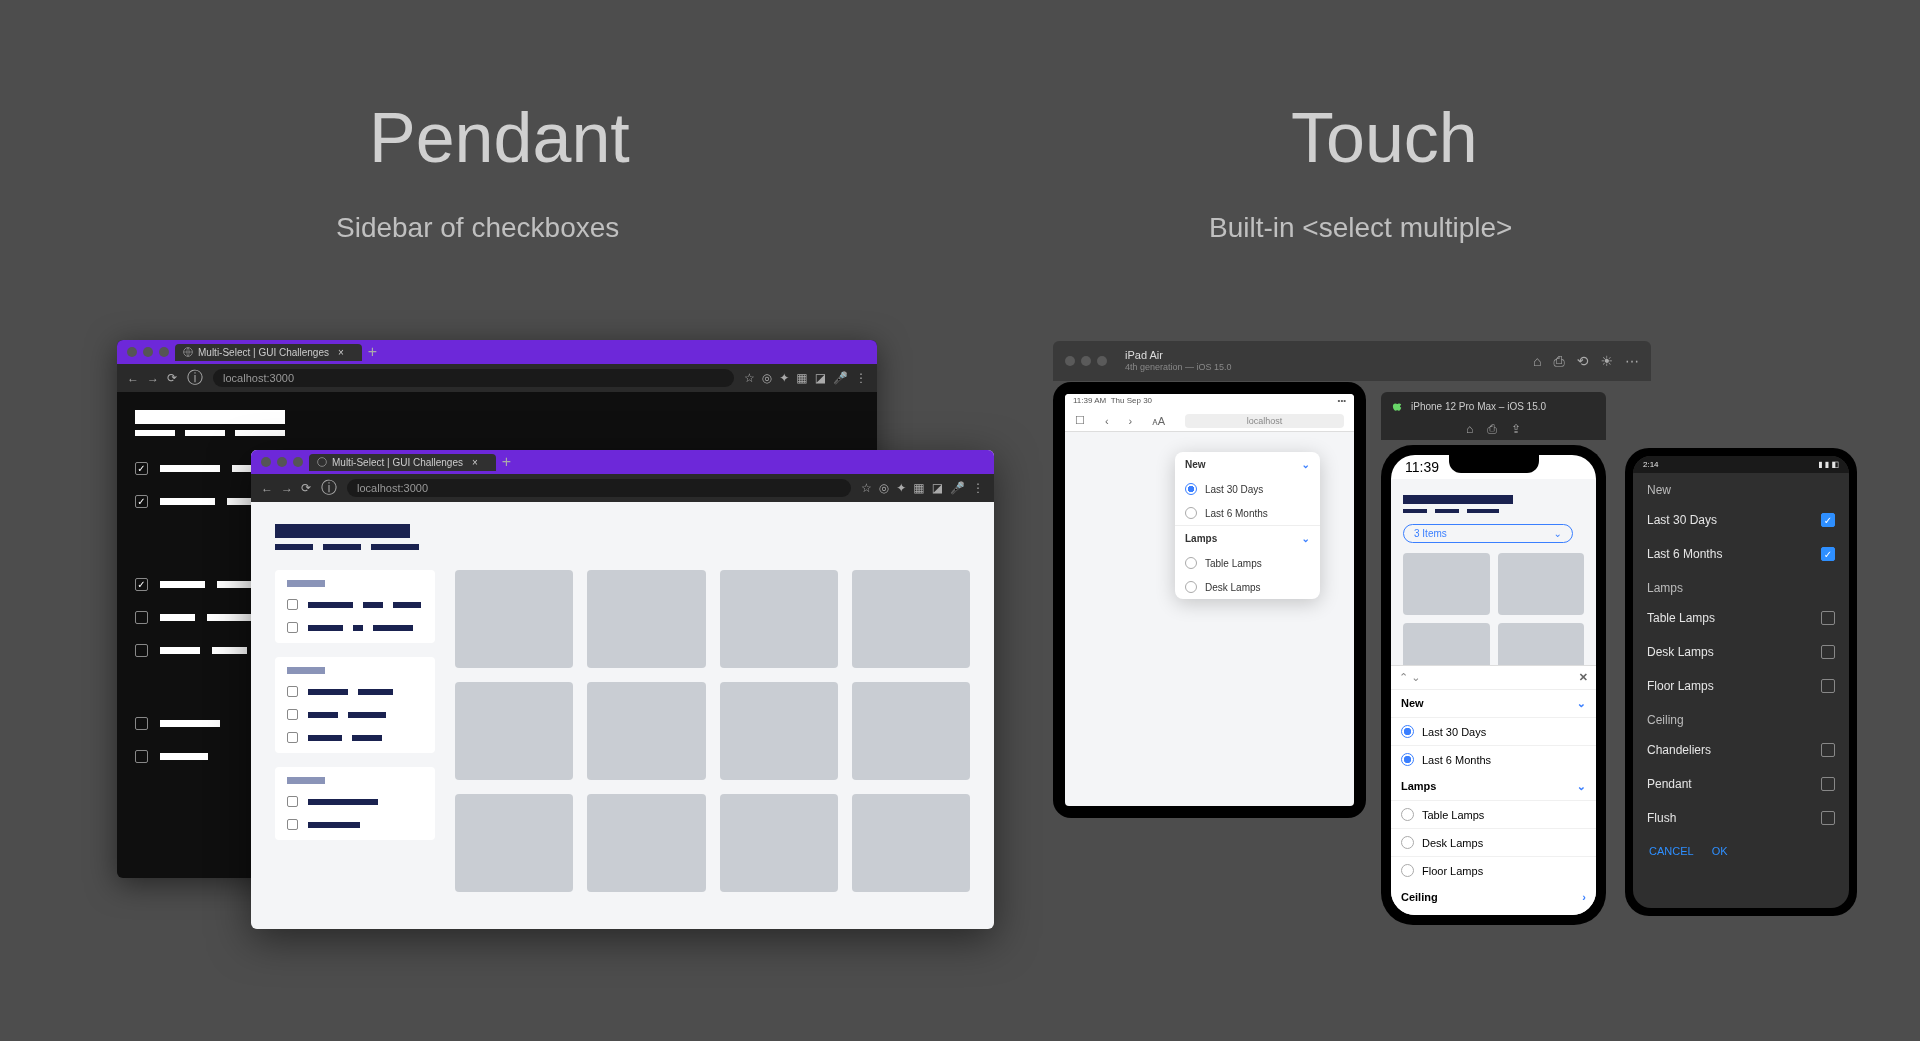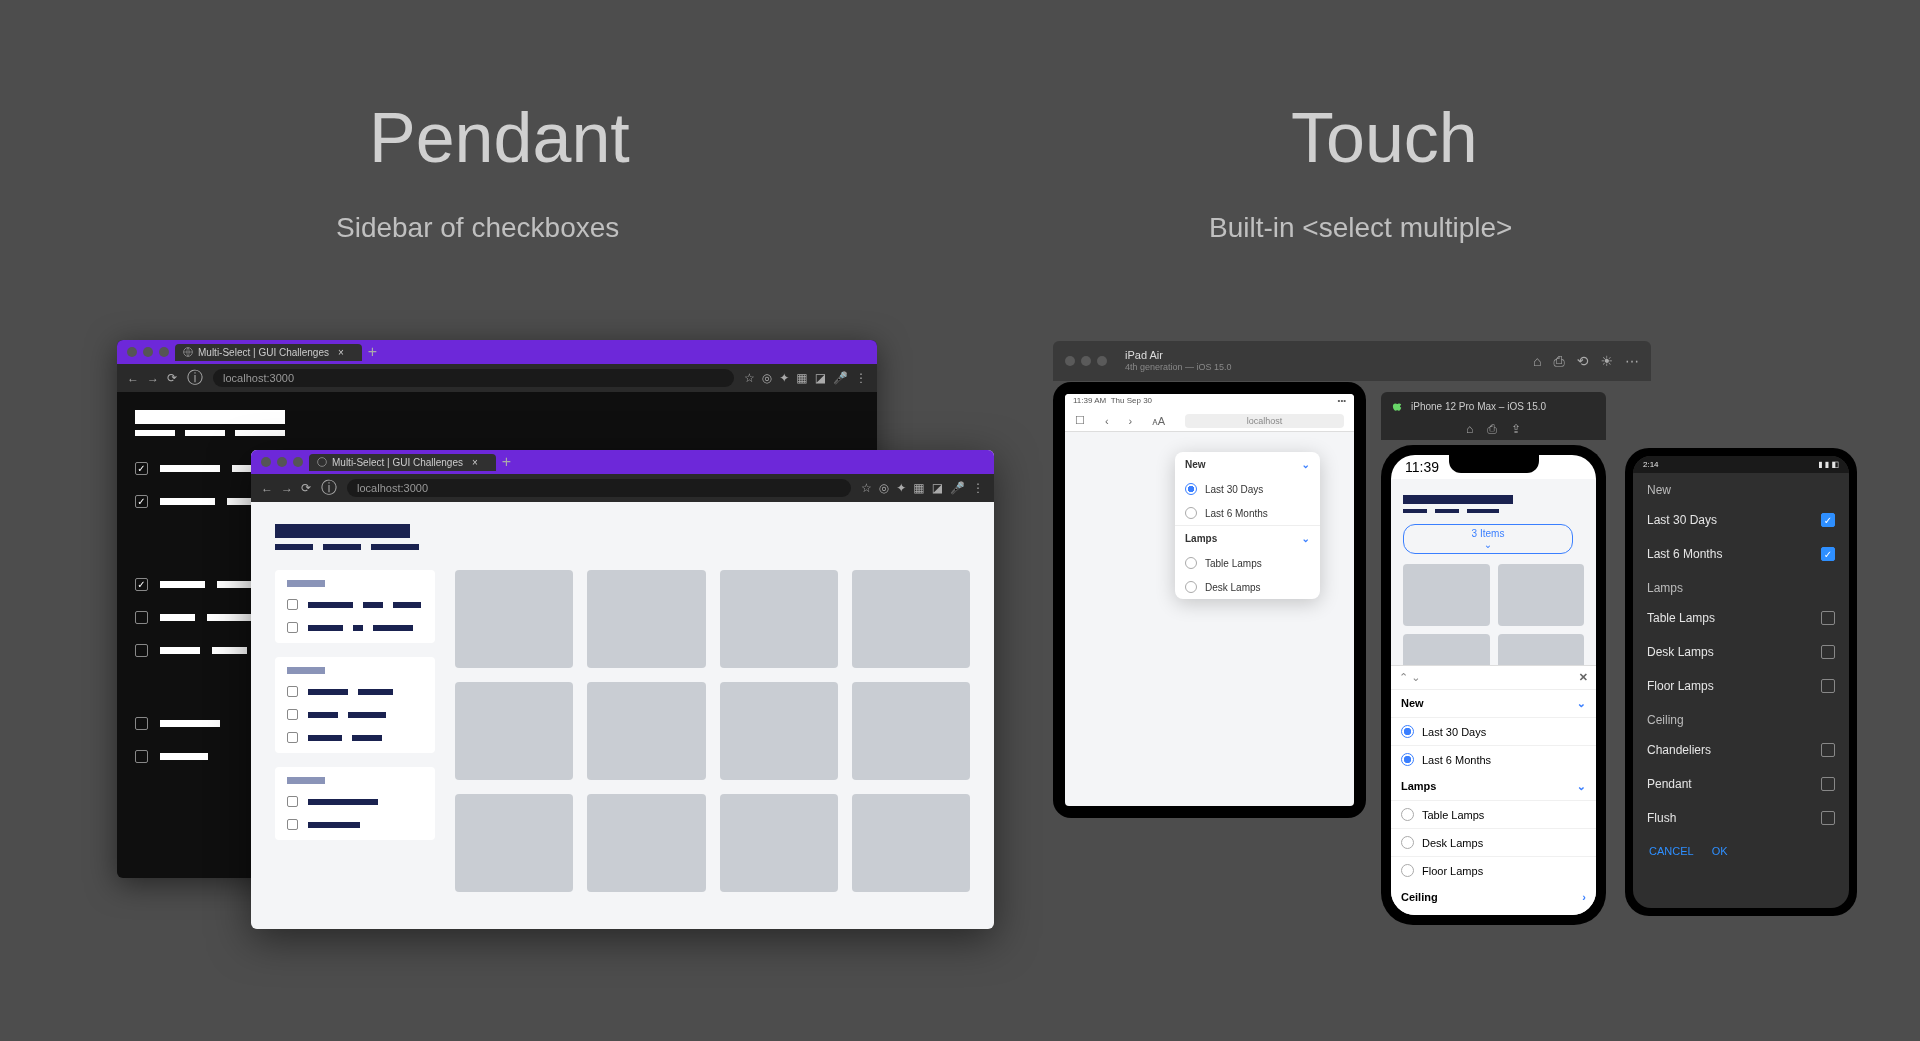--- a/index.html
+++ b/index.html
@@ -497,21 +497,21 @@
       <span>11:39</span>
         <span></span>
     </div>
     <div class="iph-body">
       <div class="iph-head"></div>
       <div class="iph-sub">
           <div style="width:24px;"></div>
           <div style="width:24px;"></div>
           <div style="width:32px;"></div>
         </div>
-      <div class="ipad-pill" style="width:170px;flex-direction:column;">
+      <div class="ipad-pill" style="width:170px;">
         <span>3 Items</span>
         <span>⌄</span>
       </div>
       <div class="iph-grid">
         <div class="iph-tile"></div>
         <div class="iph-tile"></div>
         <div class="iph-tile"></div>
         <div class="iph-tile"></div>
       </div>
     </div>

